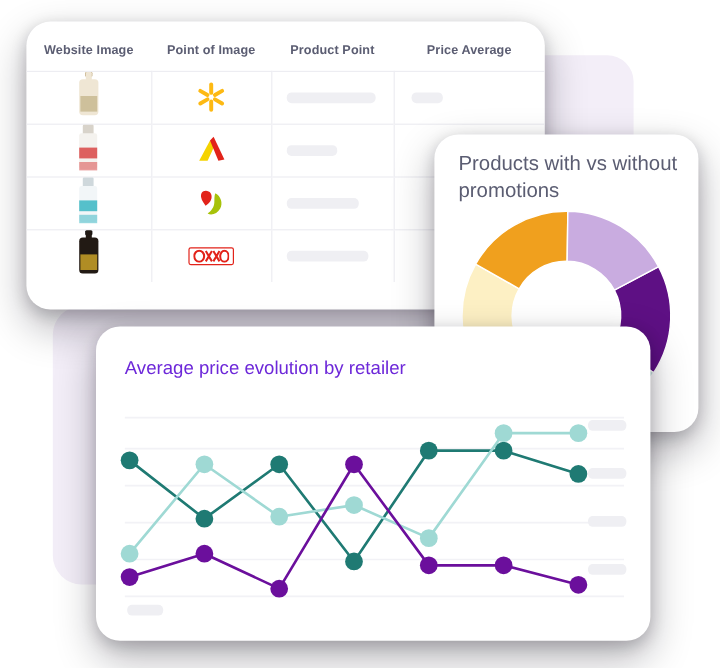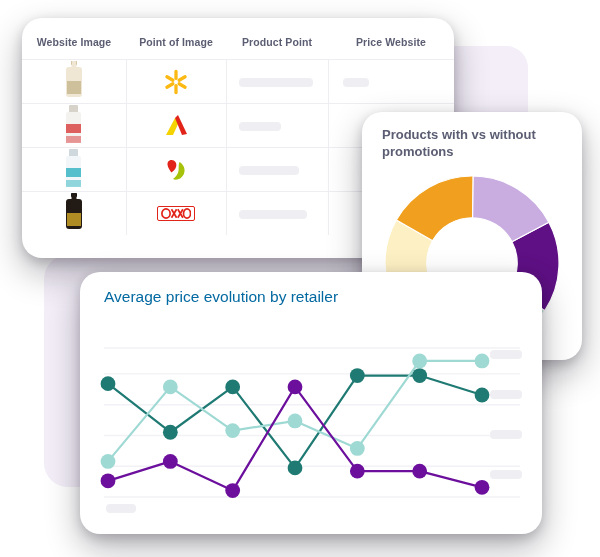--- a/index.html
+++ b/index.html
@@ -173,49 +173,49 @@
     top: 112px;
     width: 220px;
     height: 248px;
     overflow: hidden;
   }
   #donut-title {
     position: absolute;
     left: 20px;
     top: 14px;
     width: 186px;
-    font-size: 13px;
+    font-size: 17px;
     line-height: 1.32;
     color: #5B5D72;
-    font-weight: 700;
+    font-weight: 400;
   }
   #donut-svg-wrap {
     position: absolute;
     left: 21px;
     top: 62px;
     width: 178px;
     height: 178px;
   }
 
   
   #line-panel {
     left: 80px;
     top: 272px;
     width: 462px;
     height: 262px;
     overflow: hidden;
   }
   #line-title {
     position: absolute;
     left: 24px;
-    top: 15px;
+    top: 26px;
     width: 250px;
     font-size: 15.5px;
     line-height: 1.33;
-    color: #0369a1;
+    color: #6d28d9;
     font-weight: 400;
   }
   #line-svg-wrap {
     position: absolute;
     left: 16px;
     top: 70px;
     width: 430px;
     height: 180px;
   }
   .axis-skel {
@@ -239,21 +239,21 @@
         <col class="c1">
           <col class="c2">
           <col class="c3">
           <col class="c4">
       </colgroup>
       <thead>
         <tr>
           <th>Website Image</th>
           <th>Point of Image</th>
           <th>Product Point</th>
-          <th>Price Website</th>
+          <th>Price Average</th>
         </tr>
       </thead>
       <tbody id="table-body">
           <tr>
             <td><span class="bottle"><span class="cap" style="background: rgb(191, 167, 122);"></span><span class="neck" style="background: rgb(239, 230, 212);"></span><span class="body" style="background: rgb(239, 230, 212);">
                   <span class="label" style="background: rgb(200, 184, 144); opacity: 0.85;"></span>
                 </span></span></td>
             <td><span class="logo-wrap">
                 <svg width="26" height="26" viewBox="0 0 26 26">
                   <line x1="13" y1="9.4" x2="13" y2="2.5" stroke="#FDB913" stroke-width="3.3" stroke-linecap="round"></line>

